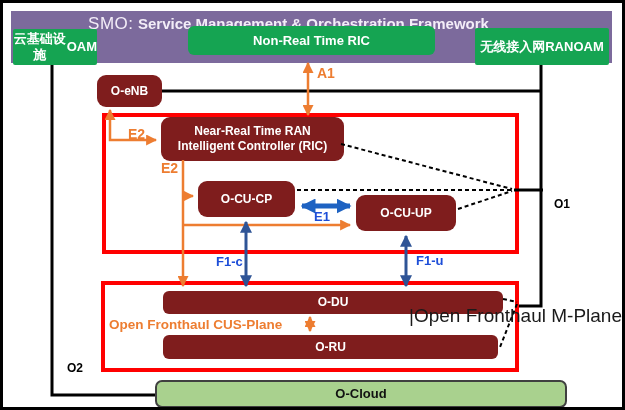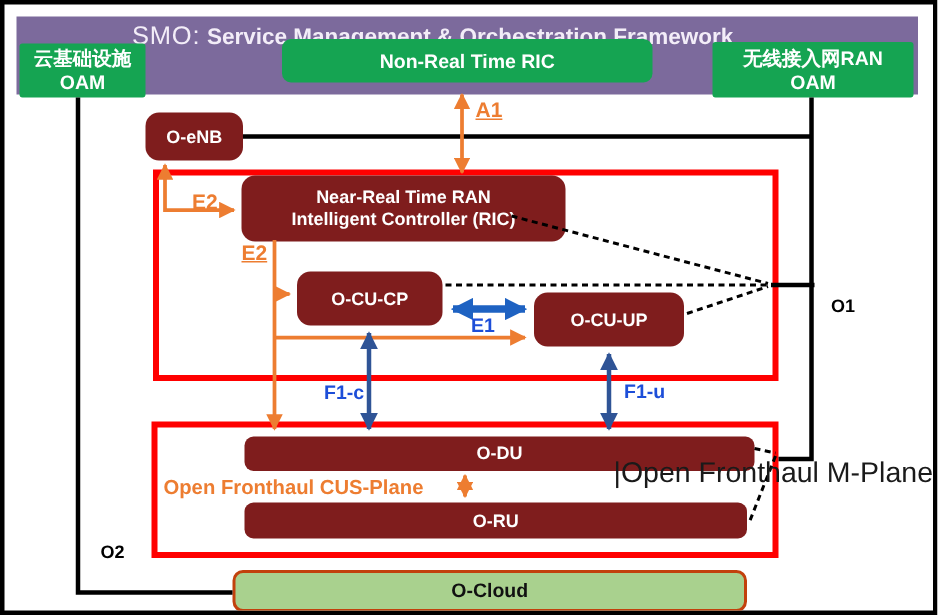--- a/index.html
+++ b/index.html
@@ -10,45 +10,45 @@
     font-family:"Liberation Sans","DejaVu Sans",sans-serif;
   }
   
   .band{position:absolute;left:8px;top:8px;width:601px;height:52px;background:#7C6A9C;z-index:1;}
   .band-title{position:absolute;left:0;top:3px;width:100%;text-align:center;color:#F3EDF8;
     padding-right:46px;white-space:nowrap;}
   .band-title .pfx{font-size:17px;font-weight:400;letter-spacing:.5px;}
   .band-title .rest{font-size:15px;font-weight:700;}
   
   .gbox{position:absolute;background:#15A452;color:#fff;font-weight:700;z-index:2;
-    display:flex;flex-direction:column;align-items:center;justify-content:center;
+    display:flex;align-items:center;justify-content:center;
     font-size:13px;line-height:1.2;border-radius:2px;text-align:center;}
   .obox{position:absolute;background:#7f1d1d;color:#fff;font-weight:700;z-index:2;
     display:flex;flex-direction:column;align-items:center;justify-content:center;
     font-size:12px;line-height:1.25;border-radius:9px;text-align:center;}
   .redgrp{position:absolute;border:4px solid #FF0000;z-index:2;background:transparent;}
   
   .cloud-oam{left:10px;top:26px;width:84px;height:36px;}
   .non-rt-ric{left:185px;top:23px;width:247px;height:29px;border-radius:6px;}
   .ran-oam{left:472px;top:25px;width:134px;height:37px;}
   .o-enb{left:94px;top:72px;width:65px;height:32px;}
   .red1{left:99px;top:110px;width:417px;height:141px;}
-  .ric{left:158px;top:114px;width:216px;height:44px;}
+  .ric{left:158px;top:114px;width:183px;height:44px;}
   .o-cu-cp{left:195px;top:178px;width:97px;height:36px;}
   .o-cu-up{left:353px;top:192px;width:100px;height:36px;}
   .red2{left:98px;top:278px;width:418px;height:91px;}
   .o-du{left:160px;top:288px;width:340px;height:23px;border-radius:6px;}
   .o-ru{left:160px;top:332px;width:335px;height:24px;border-radius:6px;}
-  .o-cloud{left:152px;top:377px;width:343px;height:28px;background:#A9D18E;border:2px solid #c2410c;
+  .o-cloud{left:152px;top:377px;width:412px;height:28px;background:#A9D18E;border:2px solid #404040;
     color:#111;border-radius:7px;font-size:13px;}
   
   .overlay{position:absolute;left:0;top:0;width:625px;height:410px;z-index:3;pointer-events:none;}
   
   .lbl{position:absolute;z-index:4;white-space:nowrap;font-weight:700;}
-  .lbl.orange{color:#ED7D31;font-size:14px;text-decoration:underline;}
+  .lbl.orange{color:#ED7D31;font-size:14px;}
   .lbl.blue{color:#1d4ed8;font-size:13px;}
   .lbl.black{color:#000;font-size:12px;}
   .a1{left:314px;top:62px;font-size:15px;}
   .e2-enb{left:125px;top:123px;font-size:13px;}
   .e2-ric{left:158px;top:157px;font-size:13px;}
   .e1{left:311px;top:206px;}
   .f1c{left:213px;top:251px;}
   .f1u{left:413px;top:250px;}
   .o1{left:551px;top:194px;}
   .o2{left:64px;top:358px;}

